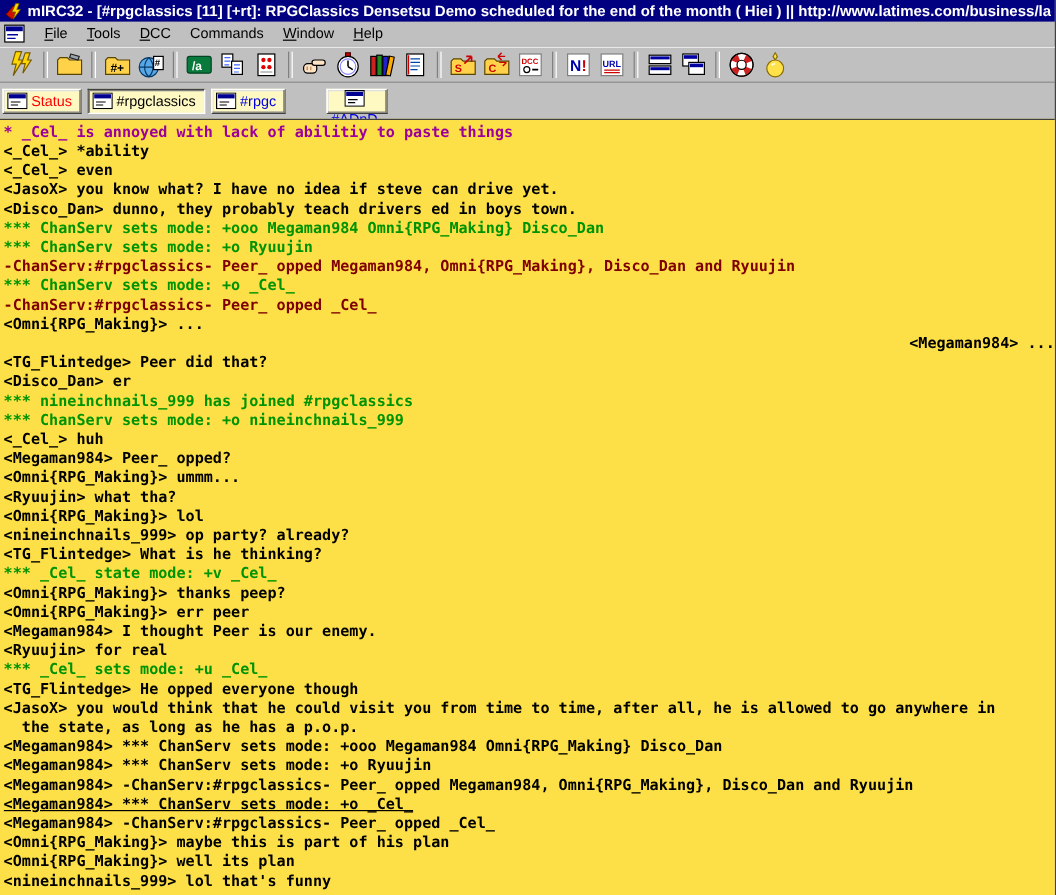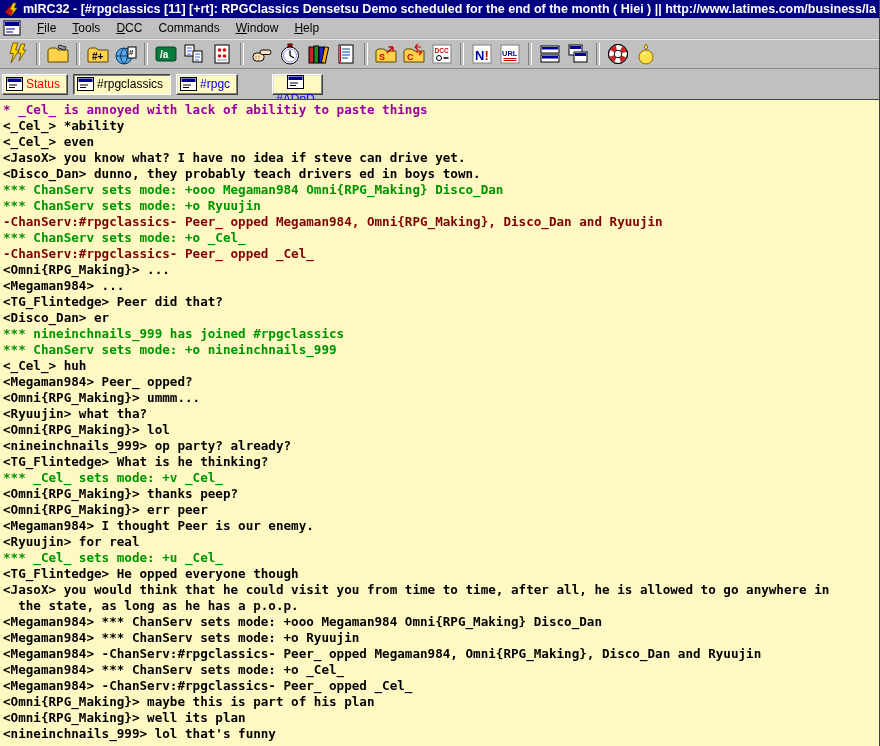--- a/index.html
+++ b/index.html
@@ -36,21 +36,21 @@
   .switch-btn{height:21px;display:flex;align-items:center;gap:3px;padding:0 7px 0 3px;
               background:#fef9c3;font-size:12px;white-space:nowrap;
               border:1px solid;border-color:#ffffff #404040 #404040 #ffffff;
               box-shadow:inset -1px -1px 0 #808080, inset 1px 1px 0 #dfdfdf;}
   .switch-btn.active{border-color:#404040 #ffffff #ffffff #404040;
               box-shadow:inset 1px 1px 0 #808080;}
   .switch-btn:nth-child(4){margin-left:29px;flex-direction:column;}
   .switch-btn .tab-icon{display:flex;flex:none;}
 
   
-  .chat{flex:1;background:#fef9c3;border-top:1px solid #404040;overflow:hidden;
+  .chat{flex:1;background:#fde047;border-top:1px solid #404040;overflow:hidden;
         padding:2px 0 0 3px;font-family:"DejaVu Sans Mono",monospace;
         font-weight:bold;font-size:12.6px;line-height:16px;}
   .chat-line{white-space:pre;height:16px;overflow:hidden;}
 </style>
 </head>
 <body>
 
 <div class="window">
 
   <div class="titlebar">
@@ -328,44 +328,44 @@
       <div class="chat-line" style="color: rgb(0, 0, 0);">&lt;_Cel_&gt; *ability</div>
       <div class="chat-line" style="color: rgb(0, 0, 0);">&lt;_Cel_&gt; even</div>
       <div class="chat-line" style="color: rgb(0, 0, 0);">&lt;JasoX&gt; you know what? I have no idea if steve can drive yet.</div>
       <div class="chat-line" style="color: rgb(0, 0, 0);">&lt;Disco_Dan&gt; dunno, they probably teach drivers ed in boys town.</div>
       <div class="chat-line" style="color: rgb(0, 147, 0);">*** ChanServ sets mode: +ooo Megaman984 Omni{RPG_Making} Disco_Dan</div>
       <div class="chat-line" style="color: rgb(0, 147, 0);">*** ChanServ sets mode: +o Ryuujin</div>
       <div class="chat-line" style="color: rgb(127, 0, 0);">-ChanServ:#rpgclassics- Peer_ opped Megaman984, Omni{RPG_Making}, Disco_Dan and Ryuujin</div>
       <div class="chat-line" style="color: rgb(0, 147, 0);">*** ChanServ sets mode: +o _Cel_</div>
       <div class="chat-line" style="color: rgb(127, 0, 0);">-ChanServ:#rpgclassics- Peer_ opped _Cel_</div>
       <div class="chat-line" style="color: rgb(0, 0, 0);">&lt;Omni{RPG_Making}&gt; ...</div>
-      <div class="chat-line" style="color: rgb(0, 0, 0);">&lt;Megaman984&gt; ...</div>
+      <div class="chat-line" style="color: rgb(0, 0, 0); text-align: right;">&lt;Megaman984&gt; ...</div>
       <div class="chat-line" style="color: rgb(0, 0, 0);">&lt;TG_Flintedge&gt; Peer did that?</div>
       <div class="chat-line" style="color: rgb(0, 0, 0);">&lt;Disco_Dan&gt; er</div>
       <div class="chat-line" style="color: rgb(0, 147, 0);">*** nineinchnails_999 has joined #rpgclassics</div>
       <div class="chat-line" style="color: rgb(0, 147, 0);">*** ChanServ sets mode: +o nineinchnails_999</div>
       <div class="chat-line" style="color: rgb(0, 0, 0);">&lt;_Cel_&gt; huh</div>
       <div class="chat-line" style="color: rgb(0, 0, 0);">&lt;Megaman984&gt; Peer_ opped?</div>
       <div class="chat-line" style="color: rgb(0, 0, 0);">&lt;Omni{RPG_Making}&gt; ummm...</div>
       <div class="chat-line" style="color: rgb(0, 0, 0);">&lt;Ryuujin&gt; what tha?</div>
       <div class="chat-line" style="color: rgb(0, 0, 0);">&lt;Omni{RPG_Making}&gt; lol</div>
       <div class="chat-line" style="color: rgb(0, 0, 0);">&lt;nineinchnails_999&gt; op party? already?</div>
       <div class="chat-line" style="color: rgb(0, 0, 0);">&lt;TG_Flintedge&gt; What is he thinking?</div>
-      <div class="chat-line" style="color: rgb(0, 147, 0);">*** _Cel_ sets mode: +v _Cel_</div>
+      <div class="chat-line" style="color: rgb(0, 147, 0);">*** _Cel_ state mode: +v _Cel_</div>
       <div class="chat-line" style="color: rgb(0, 0, 0);">&lt;Omni{RPG_Making}&gt; thanks peep?</div>
       <div class="chat-line" style="color: rgb(0, 0, 0);">&lt;Omni{RPG_Making}&gt; err peer</div>
       <div class="chat-line" style="color: rgb(0, 0, 0);">&lt;Megaman984&gt; I thought Peer is our enemy.</div>
       <div class="chat-line" style="color: rgb(0, 0, 0);">&lt;Ryuujin&gt; for real</div>
       <div class="chat-line" style="color: rgb(0, 147, 0);">*** _Cel_ sets mode: +u _Cel_</div>
       <div class="chat-line" style="color: rgb(0, 0, 0);">&lt;TG_Flintedge&gt; He opped everyone though</div>
       <div class="chat-line" style="color: rgb(0, 0, 0);">&lt;JasoX&gt; you would think that he could visit you from time to time, after all, he is allowed to go anywhere in</div>
       <div class="chat-line" style="color: rgb(0, 0, 0);">  the state, as long as he has a p.o.p.</div>
       <div class="chat-line" style="color: rgb(0, 0, 0);">&lt;Megaman984&gt; *** ChanServ sets mode: +ooo Megaman984 Omni{RPG_Making} Disco_Dan</div>
       <div class="chat-line" style="color: rgb(0, 0, 0);">&lt;Megaman984&gt; *** ChanServ sets mode: +o Ryuujin</div>
       <div class="chat-line" style="color: rgb(0, 0, 0);">&lt;Megaman984&gt; -ChanServ:#rpgclassics- Peer_ opped Megaman984, Omni{RPG_Making}, Disco_Dan and Ryuujin</div>
-      <div class="chat-line" style="color: rgb(0, 0, 0);">&lt;Megaman984&gt; *** ChanServ sets mode: +o _Cel_</div>
+      <div class="chat-line" style="color: rgb(0, 0, 0); text-decoration: underline;">&lt;Megaman984&gt; *** ChanServ sets mode: +o _Cel_</div>
       <div class="chat-line" style="color: rgb(0, 0, 0);">&lt;Megaman984&gt; -ChanServ:#rpgclassics- Peer_ opped _Cel_</div>
       <div class="chat-line" style="color: rgb(0, 0, 0);">&lt;Omni{RPG_Making}&gt; maybe this is part of his plan</div>
       <div class="chat-line" style="color: rgb(0, 0, 0);">&lt;Omni{RPG_Making}&gt; well its plan</div>
       <div class="chat-line" style="color: rgb(0, 0, 0);">&lt;nineinchnails_999&gt; lol that's funny</div>
     </div>
 
 </div>
 
 </body></html>

